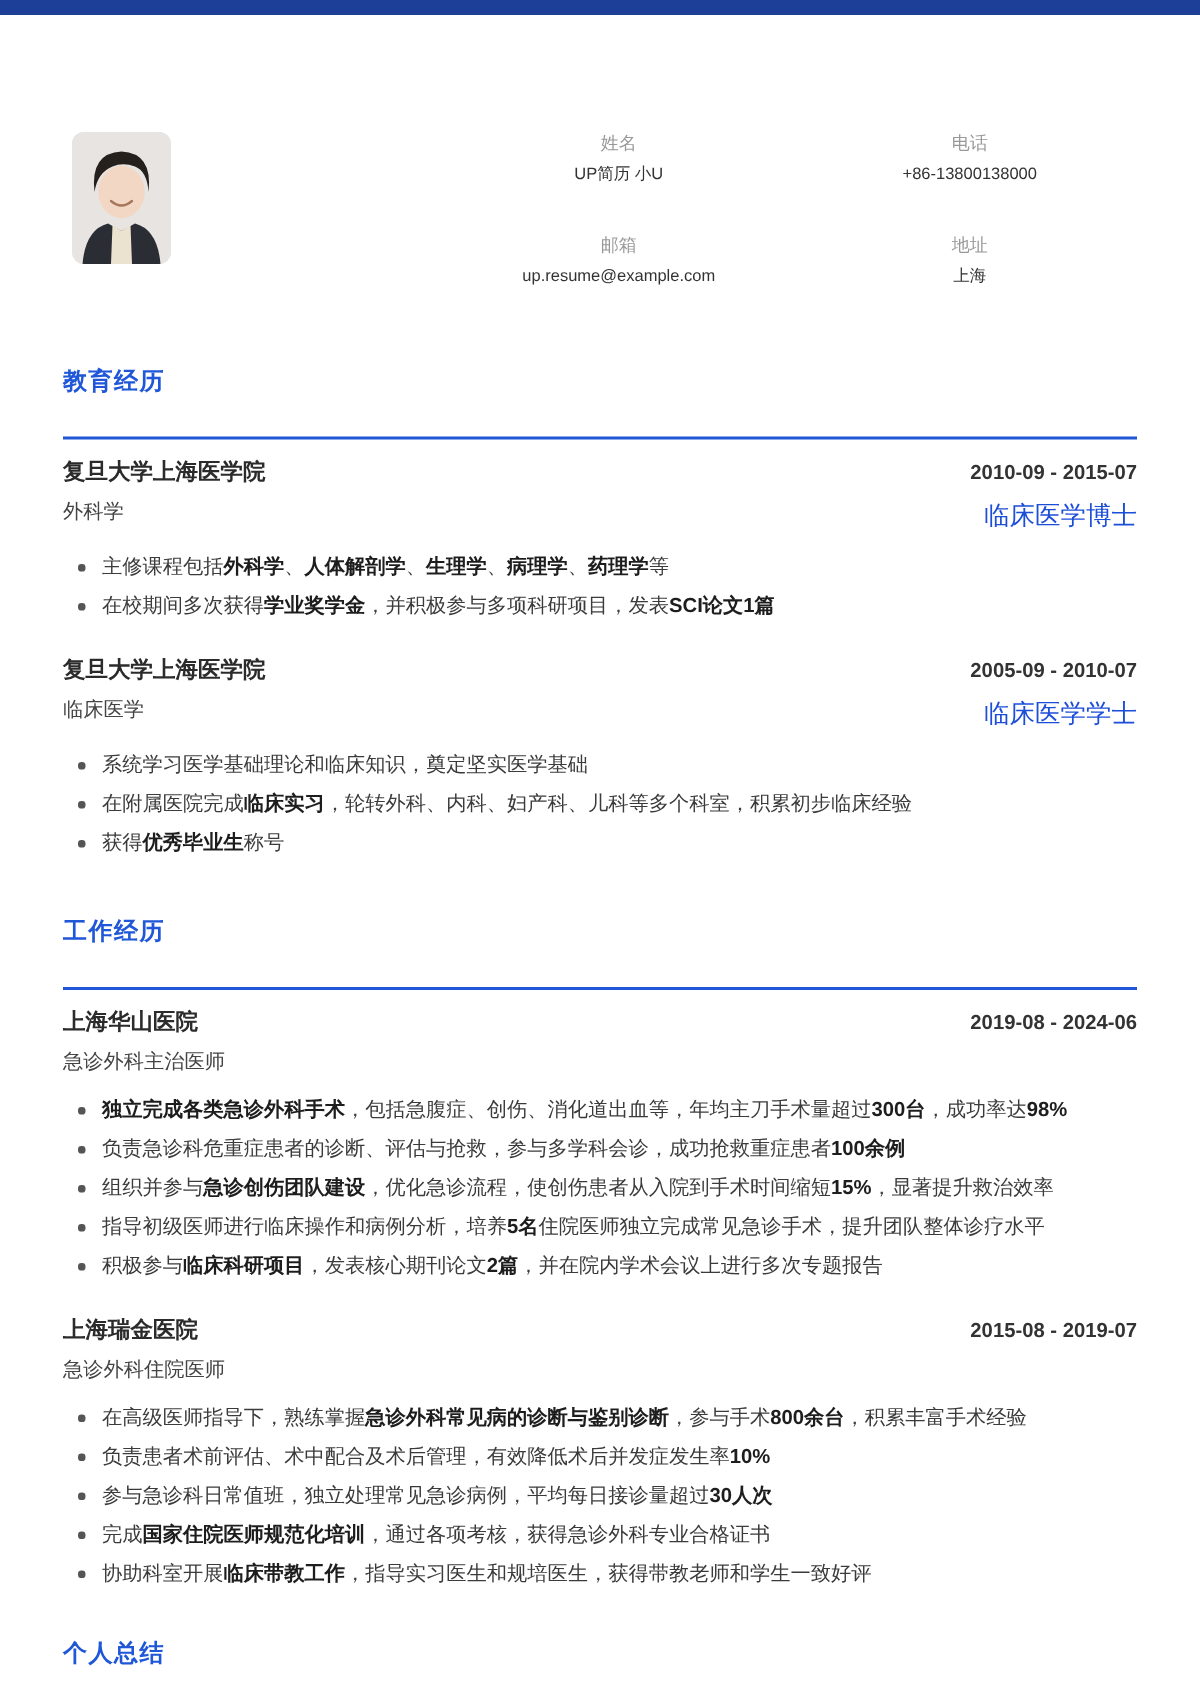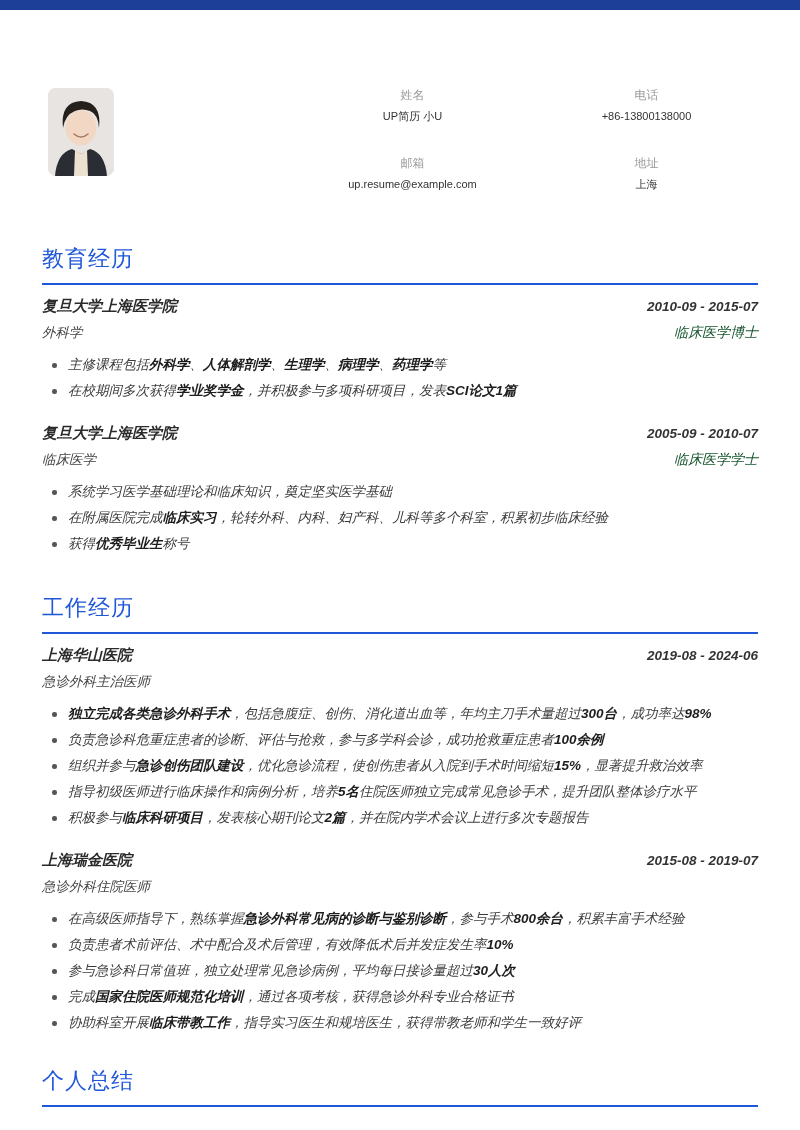--- a/index.html
+++ b/index.html
@@ -25,32 +25,32 @@
     align-content:start;
   }
   .field .label { font-size:12px; color:#999; line-height:14px; }
   .field .value { font-size:11px; color:#333; line-height:19px; margin-top:5px; }
 
   
   .section { margin-top:50px; }
   .section.work { margin-top:36px; }
   .section.summary-sec { margin-top:30px; }
   .section-title {
-    font-size:22px; font-weight:normal; color:var(--accent,#1f57d8);
-    padding-bottom:9px; border-bottom:2px solid var(--accent,#1f57d8);
+    font-size:16px; font-weight:bold; color:var(--accent,#1f57d8);
+    padding-bottom:26px; border-bottom:2px solid var(--accent,#1f57d8);
     letter-spacing:1px;
   }
-  .entry { margin-top:12px;font-style:italic; }
+  .entry { margin-top:12px; }
   .entry + .entry { margin-top:20px; }
   .entry-head { display:flex; justify-content:space-between; align-items:baseline; }
   .entry-name { font-size:15px; font-weight:bold; color:#2b2b2b; }
   .entry-date { font-size:13.5px; font-weight:bold; color:#333; }
   .entry-sub { display:flex; justify-content:space-between; margin-top:8px; }
   .entry-role { font-size:13.5px; color:#444; }
-  .entry-note { font-size:14px; color:#14532d; }
+  .entry-note { font-size:17px; color:#1d4ed8; }
   ul.bullets { list-style:none; margin-top:10px; }
   ul.bullets li {
     position:relative; padding-left:26px;
     font-size:13.5px; line-height:26px; color:#3b3b3b;
   }
   ul.bullets li::before {
     content:""; position:absolute; left:10px; top:11px;
     width:4.5px; height:4.5px; border-radius:50%; background:#555;
   }
   .seg-b { font-weight:bold; color:#1d1d1d; }

